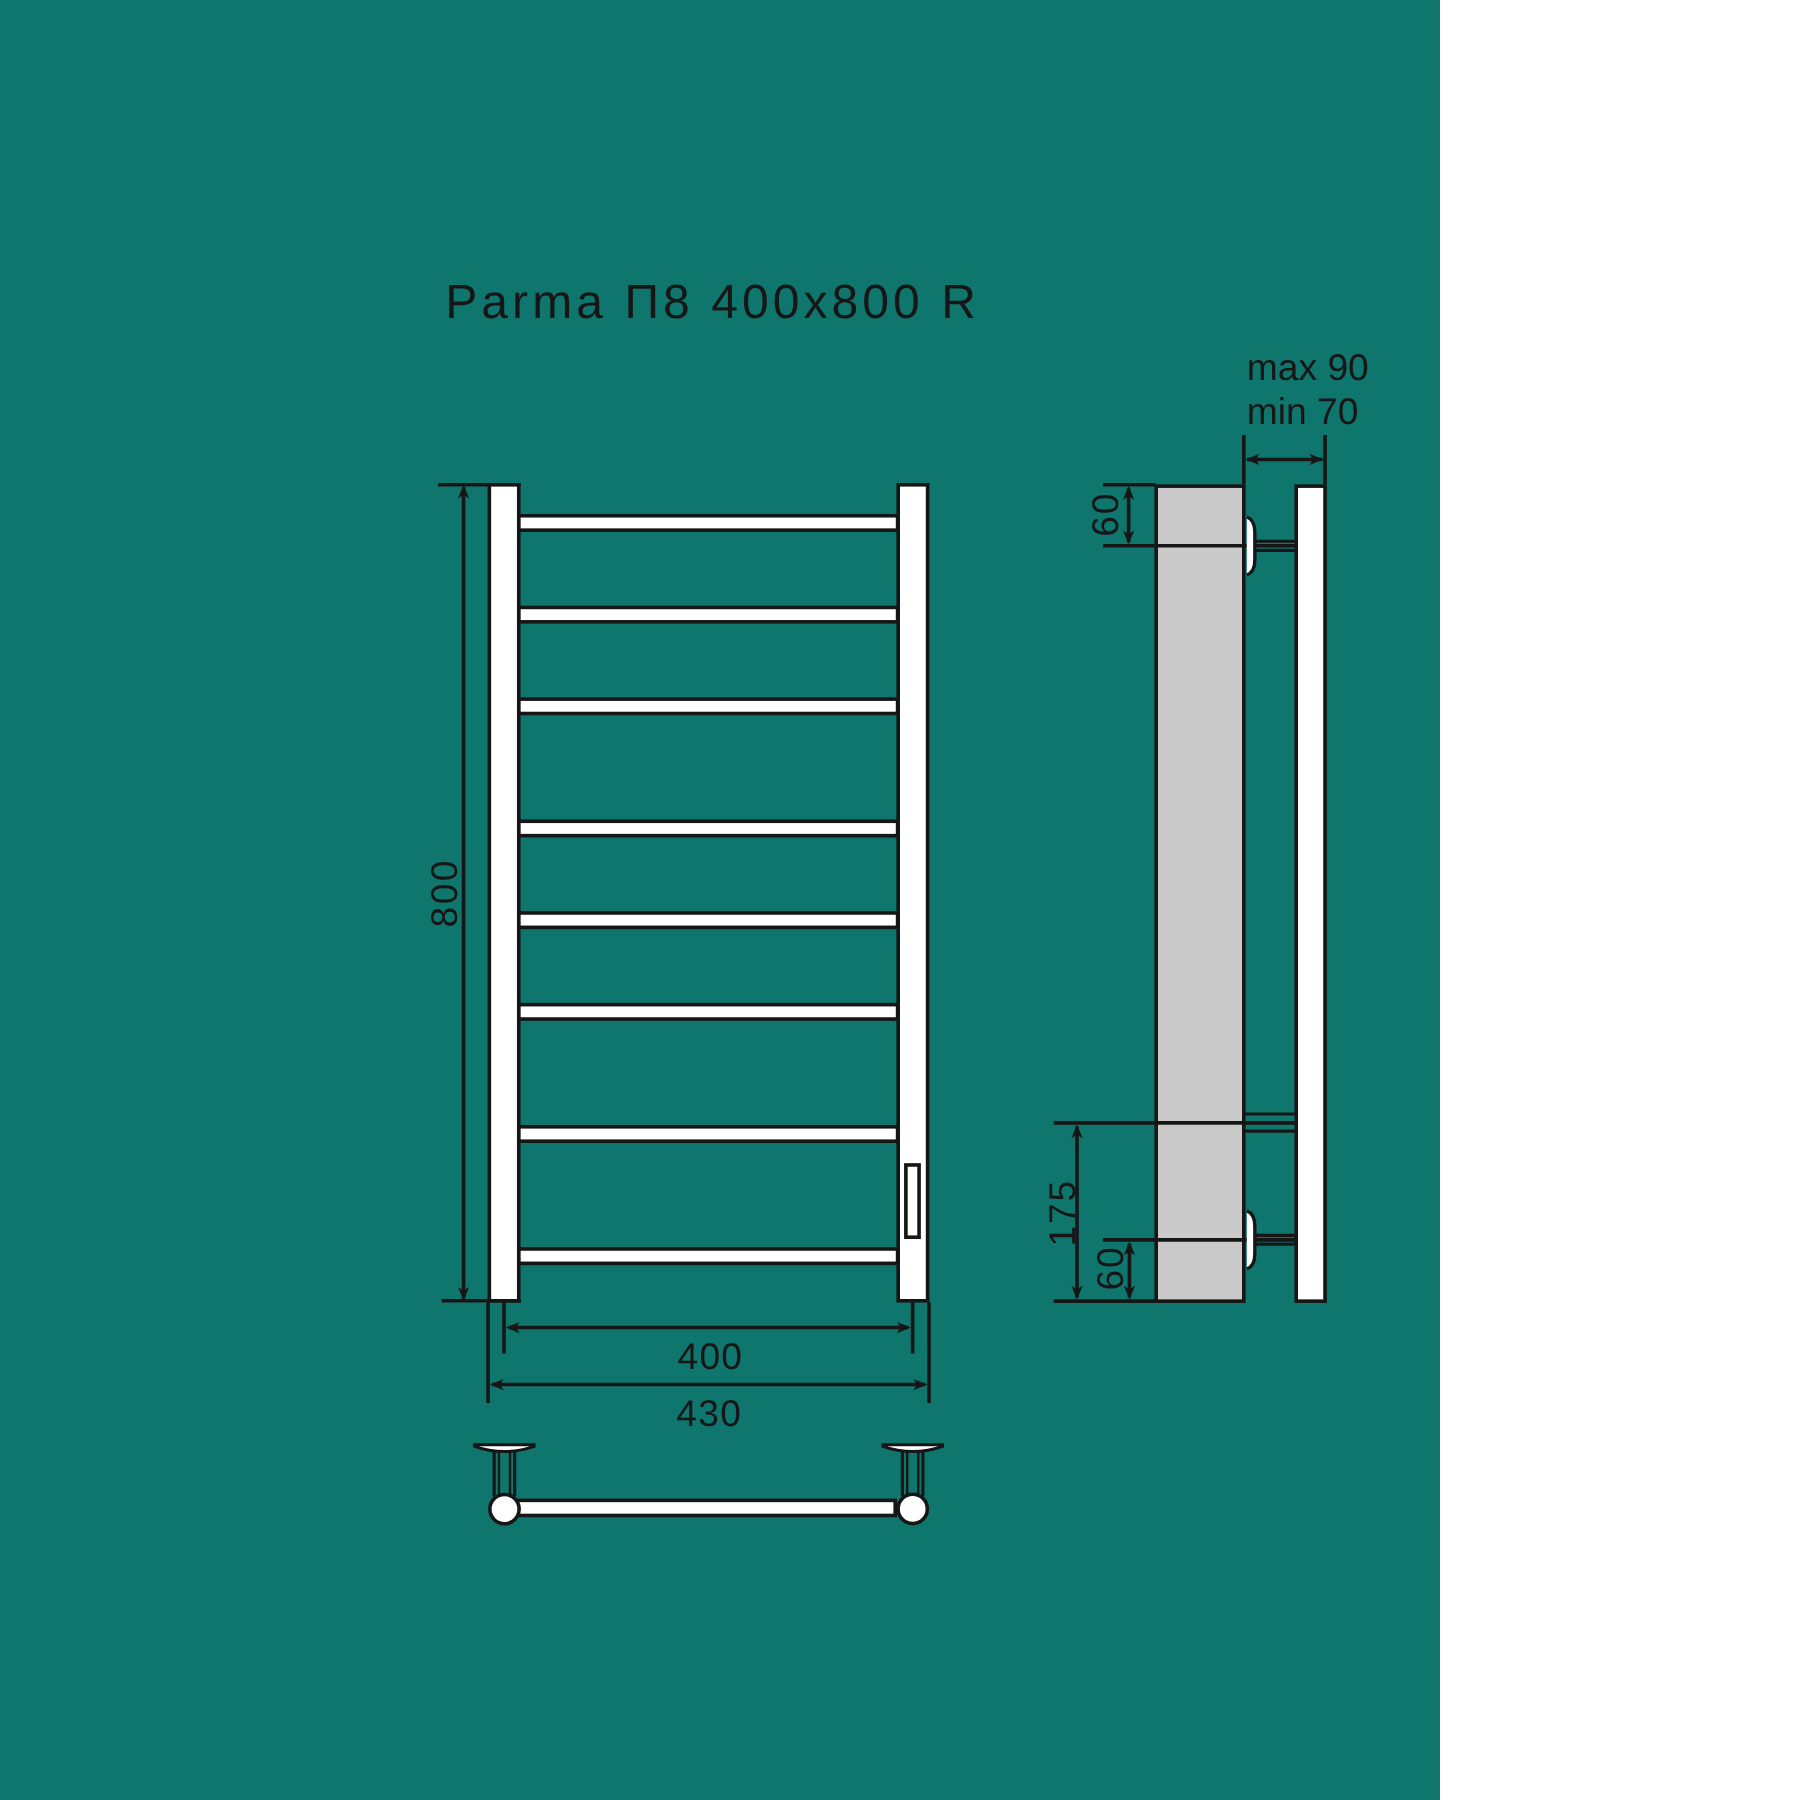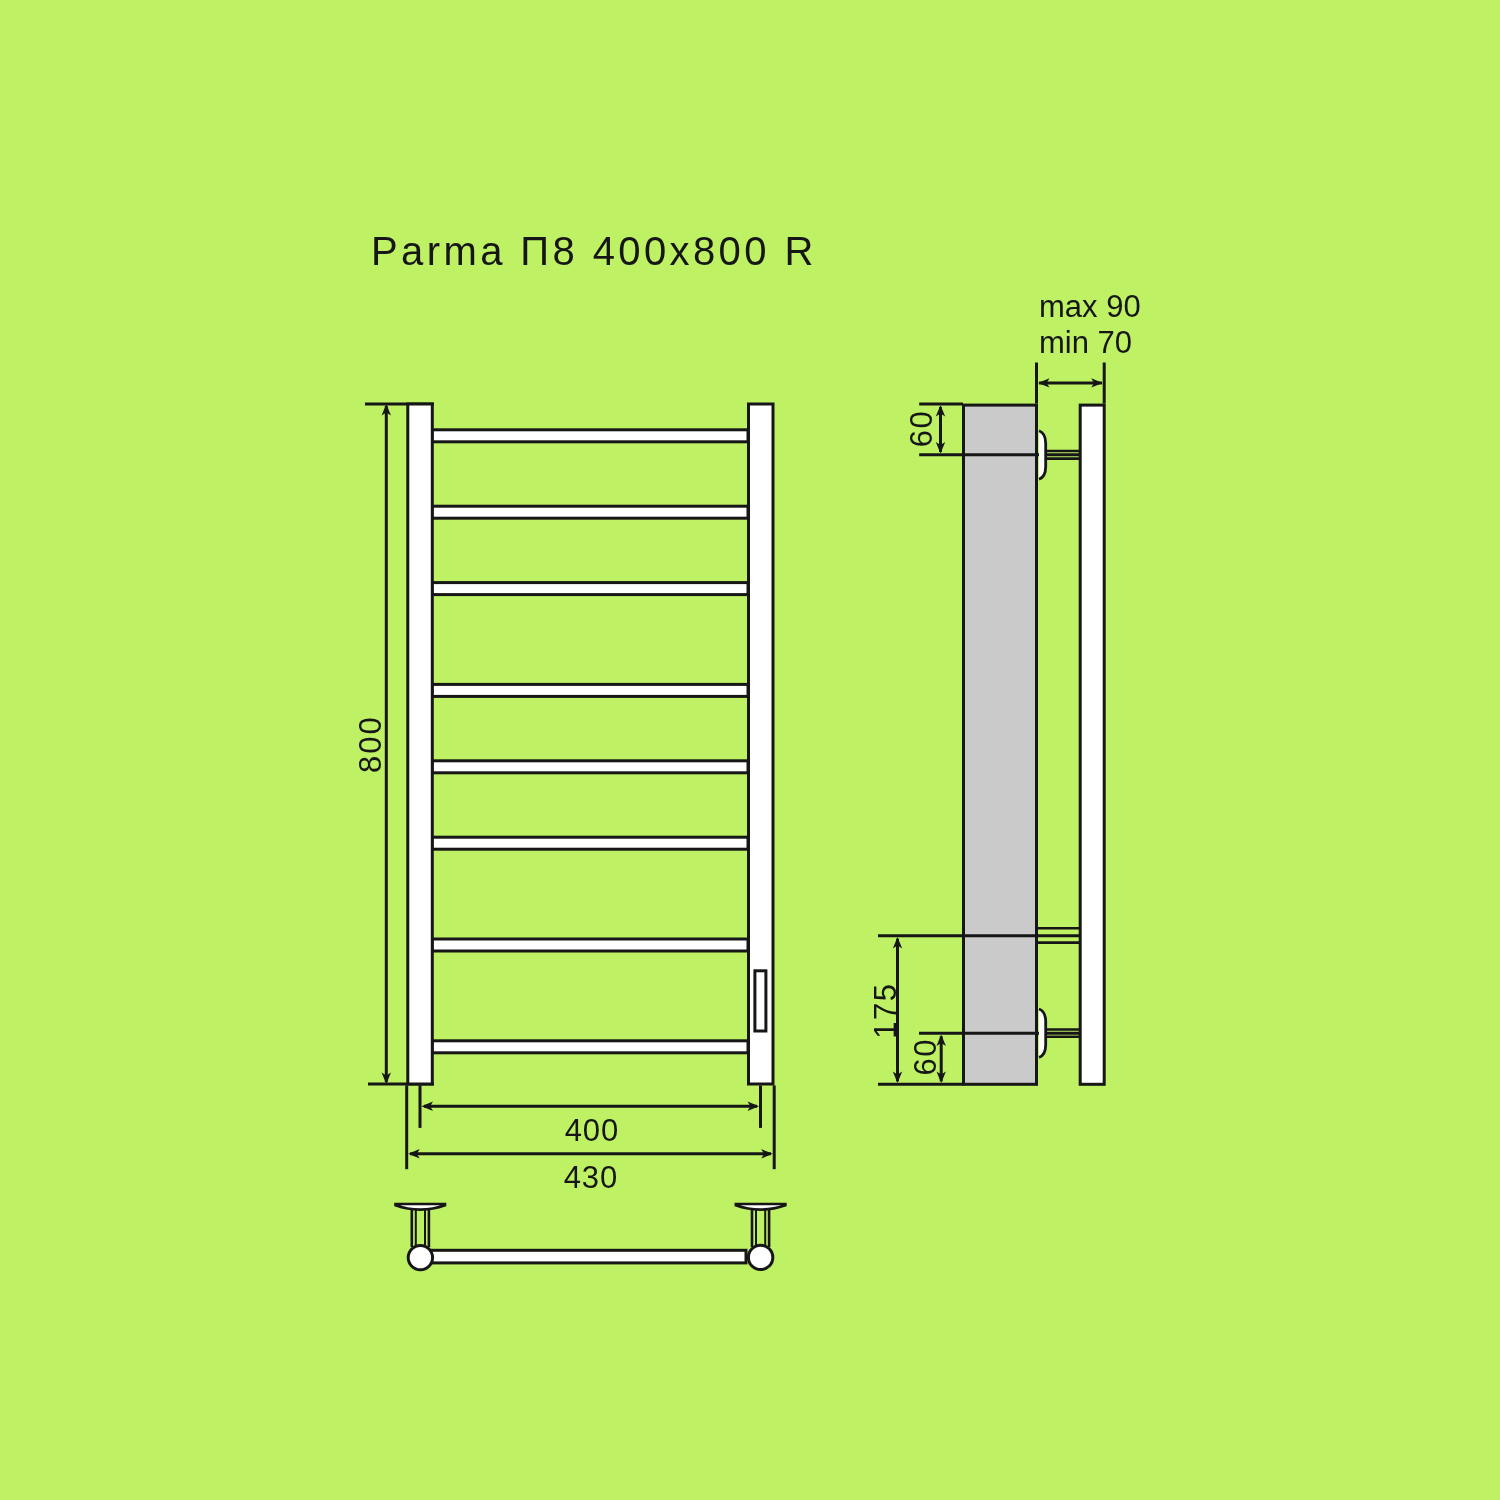--- a/index.html
+++ b/index.html
@@ -1,16 +1,16 @@
 <!DOCTYPE html>
 <html><head>
 <meta charset="utf-8">
 <style>
   html,body{margin:0;padding:0;background:#ffffff;}
-  .page{width:1500px;height:1500px;position:relative;background:#bef264;overflow:hidden;}
+  .page{width:1200px;height:1500px;position:relative;background:#0f766e;overflow:hidden;}
   svg{position:absolute;left:0;top:0;}
   text{font-family:"Liberation Sans",sans-serif;fill:#161616;}
 </style>
 </head>
 <body>
 <div class="page">
 <svg width="1500" height="1500" viewBox="0 0 1500 1500" fill="none">
   <defs></defs>
 
   <text x="371" y="265" font-size="40" letter-spacing="3.4">Parma П8 400x800 R</text>

